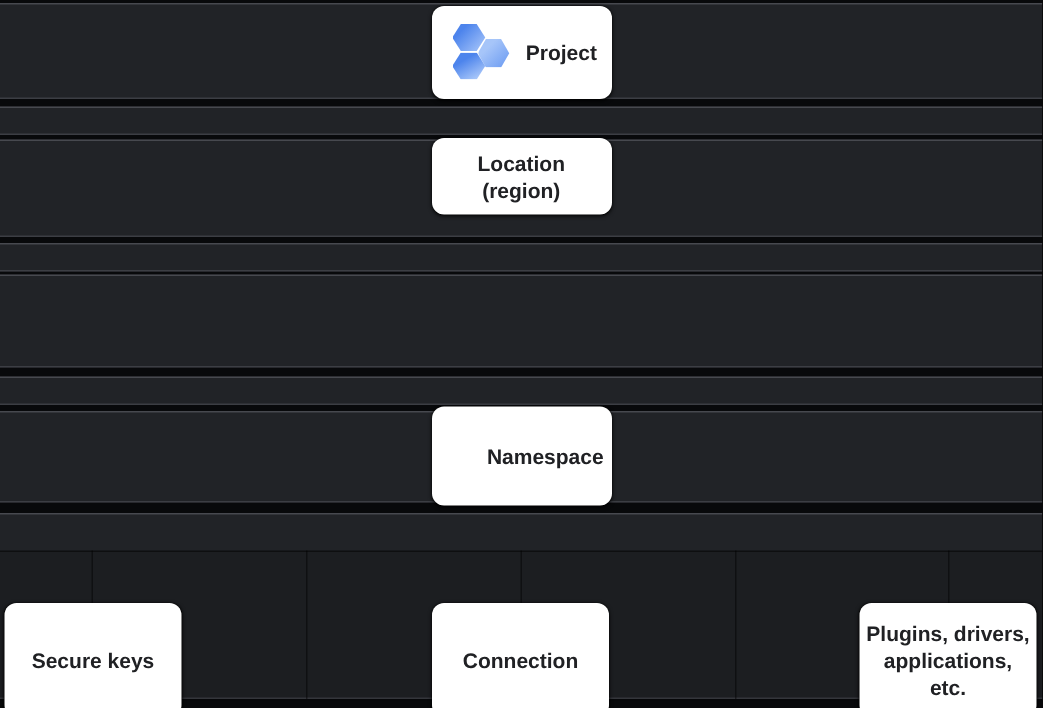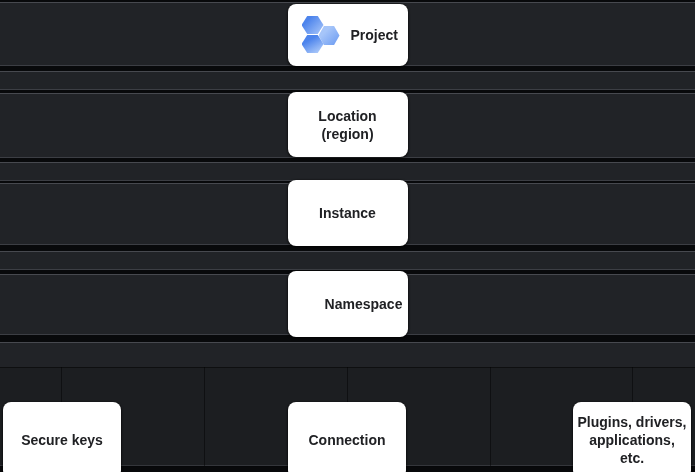--- a/index.html
+++ b/index.html
@@ -50,21 +50,21 @@
     border-radius:8px;
     color:#202124;
     font-size:14px; font-weight:bold; line-height:18px;
     display:flex; align-items:center; justify-content:center;
     text-align:center;
     box-shadow:0 1px 3px rgba(0,0,0,0.85), 0 0 1px rgba(0,0,0,0.9);
     box-sizing:border-box;
     padding:0 8px;
   }
   .chip-project   { top:4px;   height:62px; justify-content:flex-start; padding-left:14px; text-align:left;align-items:center; }
-  .chip-location  { top:92px;  height:65px;text-align:center; }
+  .chip-location  { top:92px;  height:51px;text-align:center; }
   .chip-instance  { top:180px; height:66px; }
   .chip-namespace { top:271px; height:66px;padding-left:40px; }
 
   
   .bottom-row {
     position:absolute; left:3px; right:4px; top:402px; height:64px;
     display:flex; justify-content:space-between;
   }
   .bottom-row .chip {
     position:relative; left:auto; transform:none;
@@ -109,23 +109,20 @@
       <span class="hex hex-b"></span>
       <span class="hex hex-c"></span>
     </span>
     <span>Project</span>
   </div>
 
   <div class="chip chip-location">
     <span>Location (region)</span>
   </div>
 
-  <div class="chip chip-instance">
-    <span>Instance</span>
-  </div>
 
   <div class="chip chip-namespace">
     <span>Namespace</span>
   </div>
 
   <div class="bottom-row">
     <div class="chip">
       <span>Secure keys</span>
     </div>
     <div class="chip">

